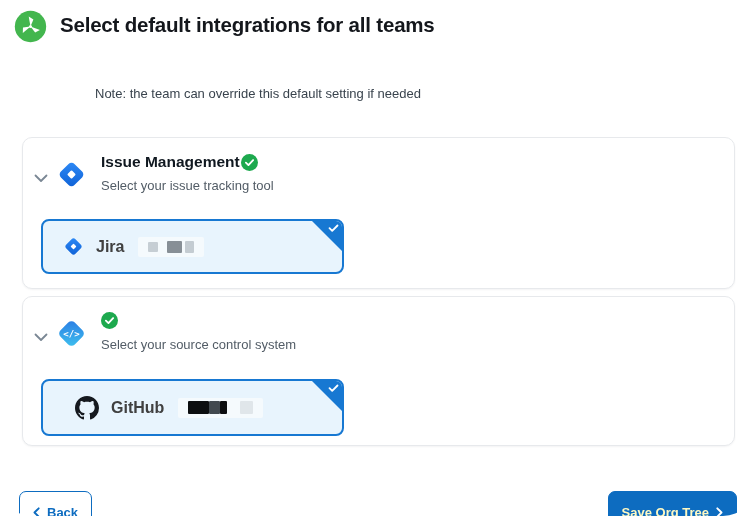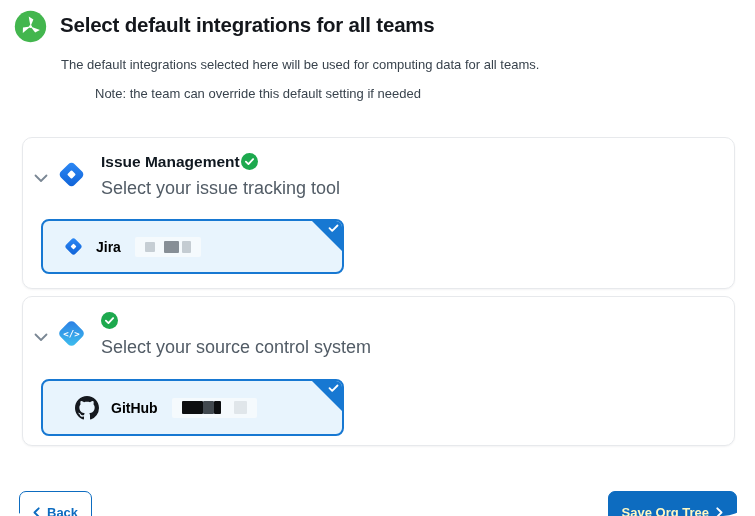--- a/index.html
+++ b/index.html
@@ -24,33 +24,33 @@
     box-shadow:0 1px 2px rgba(16,24,40,.05);
   }
   .panel.p1{top:137px;height:150px;}
   .panel.p2{top:296px;height:148px;}
 
   .chev-btn{
     position:absolute;left:8px;top:30px;width:20px;height:20px;border:none;background:transparent;
     padding:0;cursor:pointer;display:flex;align-items:center;justify-content:center;
   }
   .section-logo{position:absolute;left:33px;top:21px;width:31px;height:31px;}
-  .sec-title-row{position:absolute;left:78px;top:15px;display:flex;gap:1px;}
+  .sec-title-row{position:absolute;left:78px;top:15px;display:flex;align-items:center;gap:1px;}
   .sec-title{font-size:15.5px;font-weight:700;color:#101820;white-space:nowrap;}
-  .sec-sub{position:absolute;left:78px;top:40px;font-size:18px;color:#525c66;white-space:nowrap;}
+  .sec-sub{position:absolute;left:78px;top:40px;font-size:13px;color:#525c66;white-space:nowrap;}
 
   
   .opt-card{
     position:absolute;left:18px;width:303px;border:2px solid var(--card-border,#1778d2);
     border-radius:8px;background:var(--card-bg,#e8f4fd);cursor:pointer;overflow:hidden;
     display:flex;align-items:center;padding-left:20px;box-sizing:border-box;
   }
   .panel.p1 .opt-card{top:81px;height:55px;}
   .panel.p2 .opt-card{top:82px;height:57px;padding-left:32px;}
-  .opt-label{font-size:14px;font-weight:700;color:#000000;margin-left:12px;white-space:nowrap;}
+  .opt-label{font-size:16px;font-weight:700;color:#404040;margin-left:12px;white-space:nowrap;}
   .corner{
     position:absolute;top:0;right:0;width:30px;height:30px;
     background:var(--card-border,#1778d2);
     clip-path:polygon(0 0,100% 0,100% 100%);
   }
   .corner svg{position:absolute;top:3px;right:3px;}
 
   
   .redact{
     display:flex;align-items:center;gap:3px;margin-left:14px;height:20px;
@@ -81,21 +81,20 @@
       <circle cx="12" cy="12" r="11.4" fill="#43b64e"></circle>
       <g fill="#fff">
         <path d="M12 12 L10.7 4.8 L14.1 6.9 Z"></path>
         <path d="M12 12 L10.7 4.8 L14.1 6.9 Z" transform="rotate(120 12 12)"></path>
         <path d="M12 12 L10.7 4.8 L14.1 6.9 Z" transform="rotate(240 12 12)"></path>
         <circle cx="12" cy="12" r="1.1"></circle>
       </g>
     </svg>
   </span>
   <div class="page-title">Select default integrations for all teams</div>
-  <div class="desc line1">The default integrations selected here will be used for computing data for all teams.</div>
   <div class="desc line2">Note: the team can override this default setting if needed</div>
 
   <div class="panel p1">
     <button class="chev-btn">
       <svg width="14" height="9" viewBox="0 0 14 9">
         <path d="M1.5 1.5 L7 7 L12.5 1.5" stroke="#7a8794" stroke-width="1.8" fill="none" stroke-linecap="round" stroke-linejoin="round"></path>
       </svg>
     </button>
     <span class="section-logo">
       <svg width="31" height="31" viewBox="0 0 24 24">

